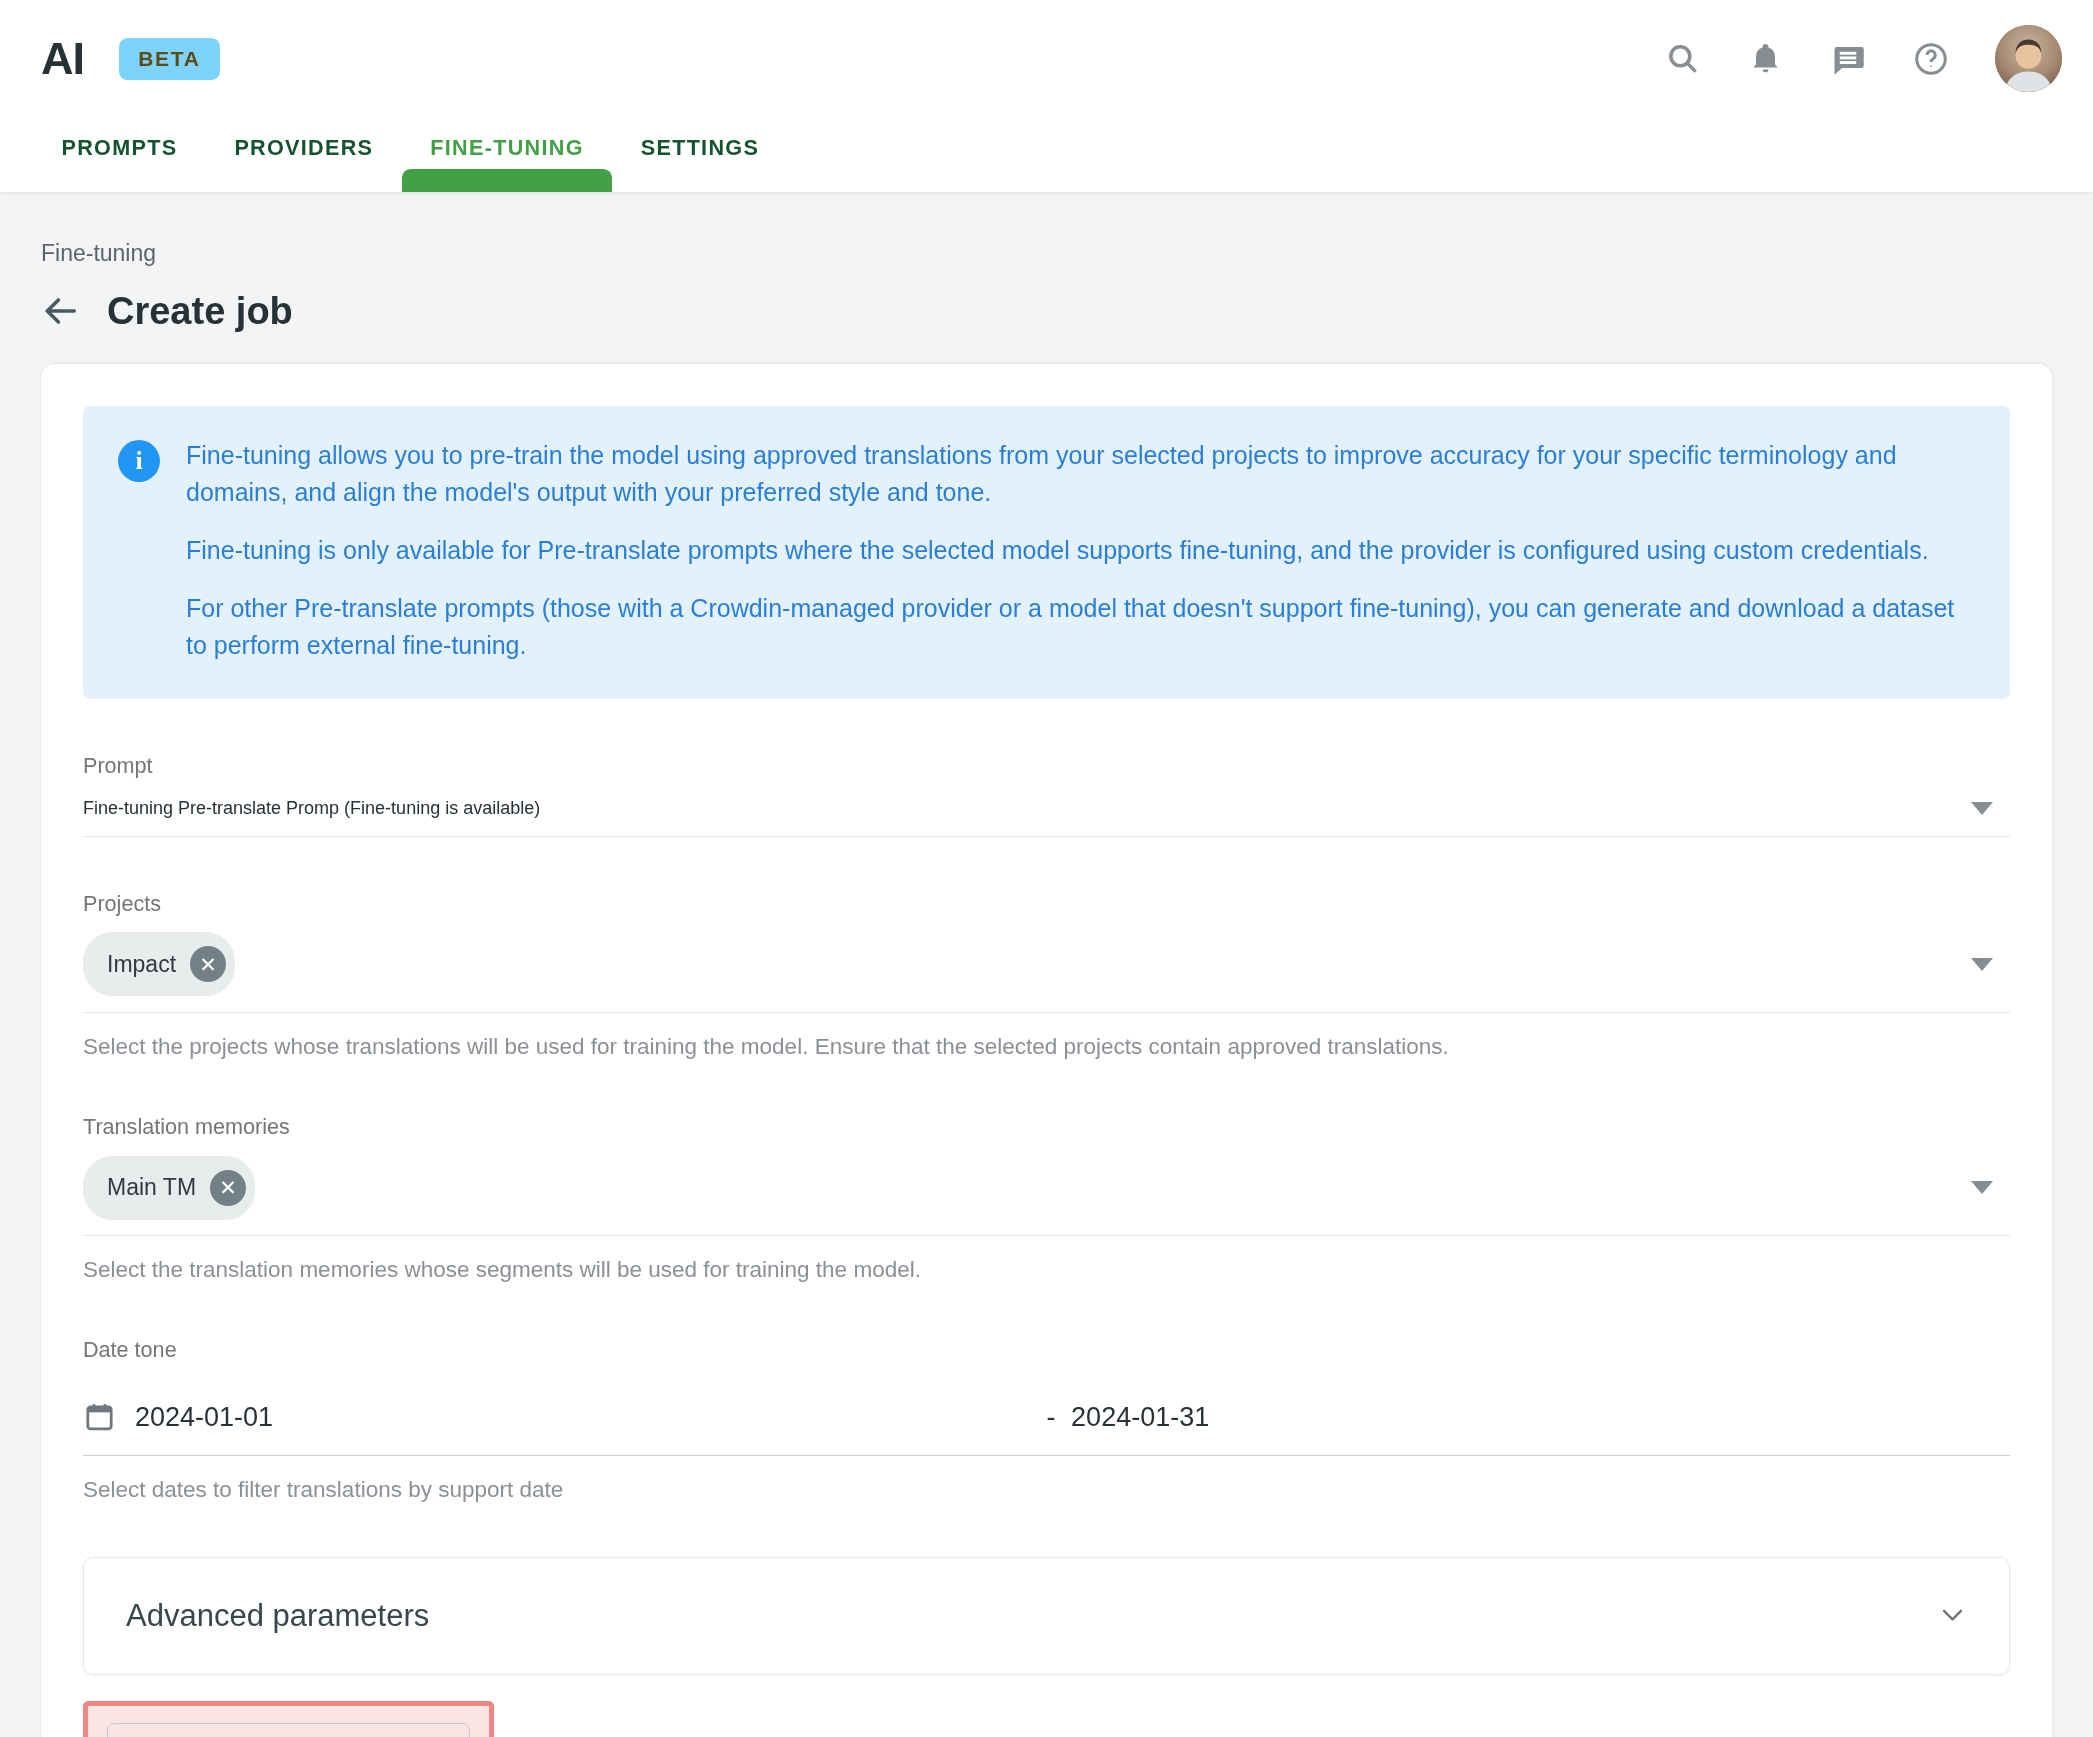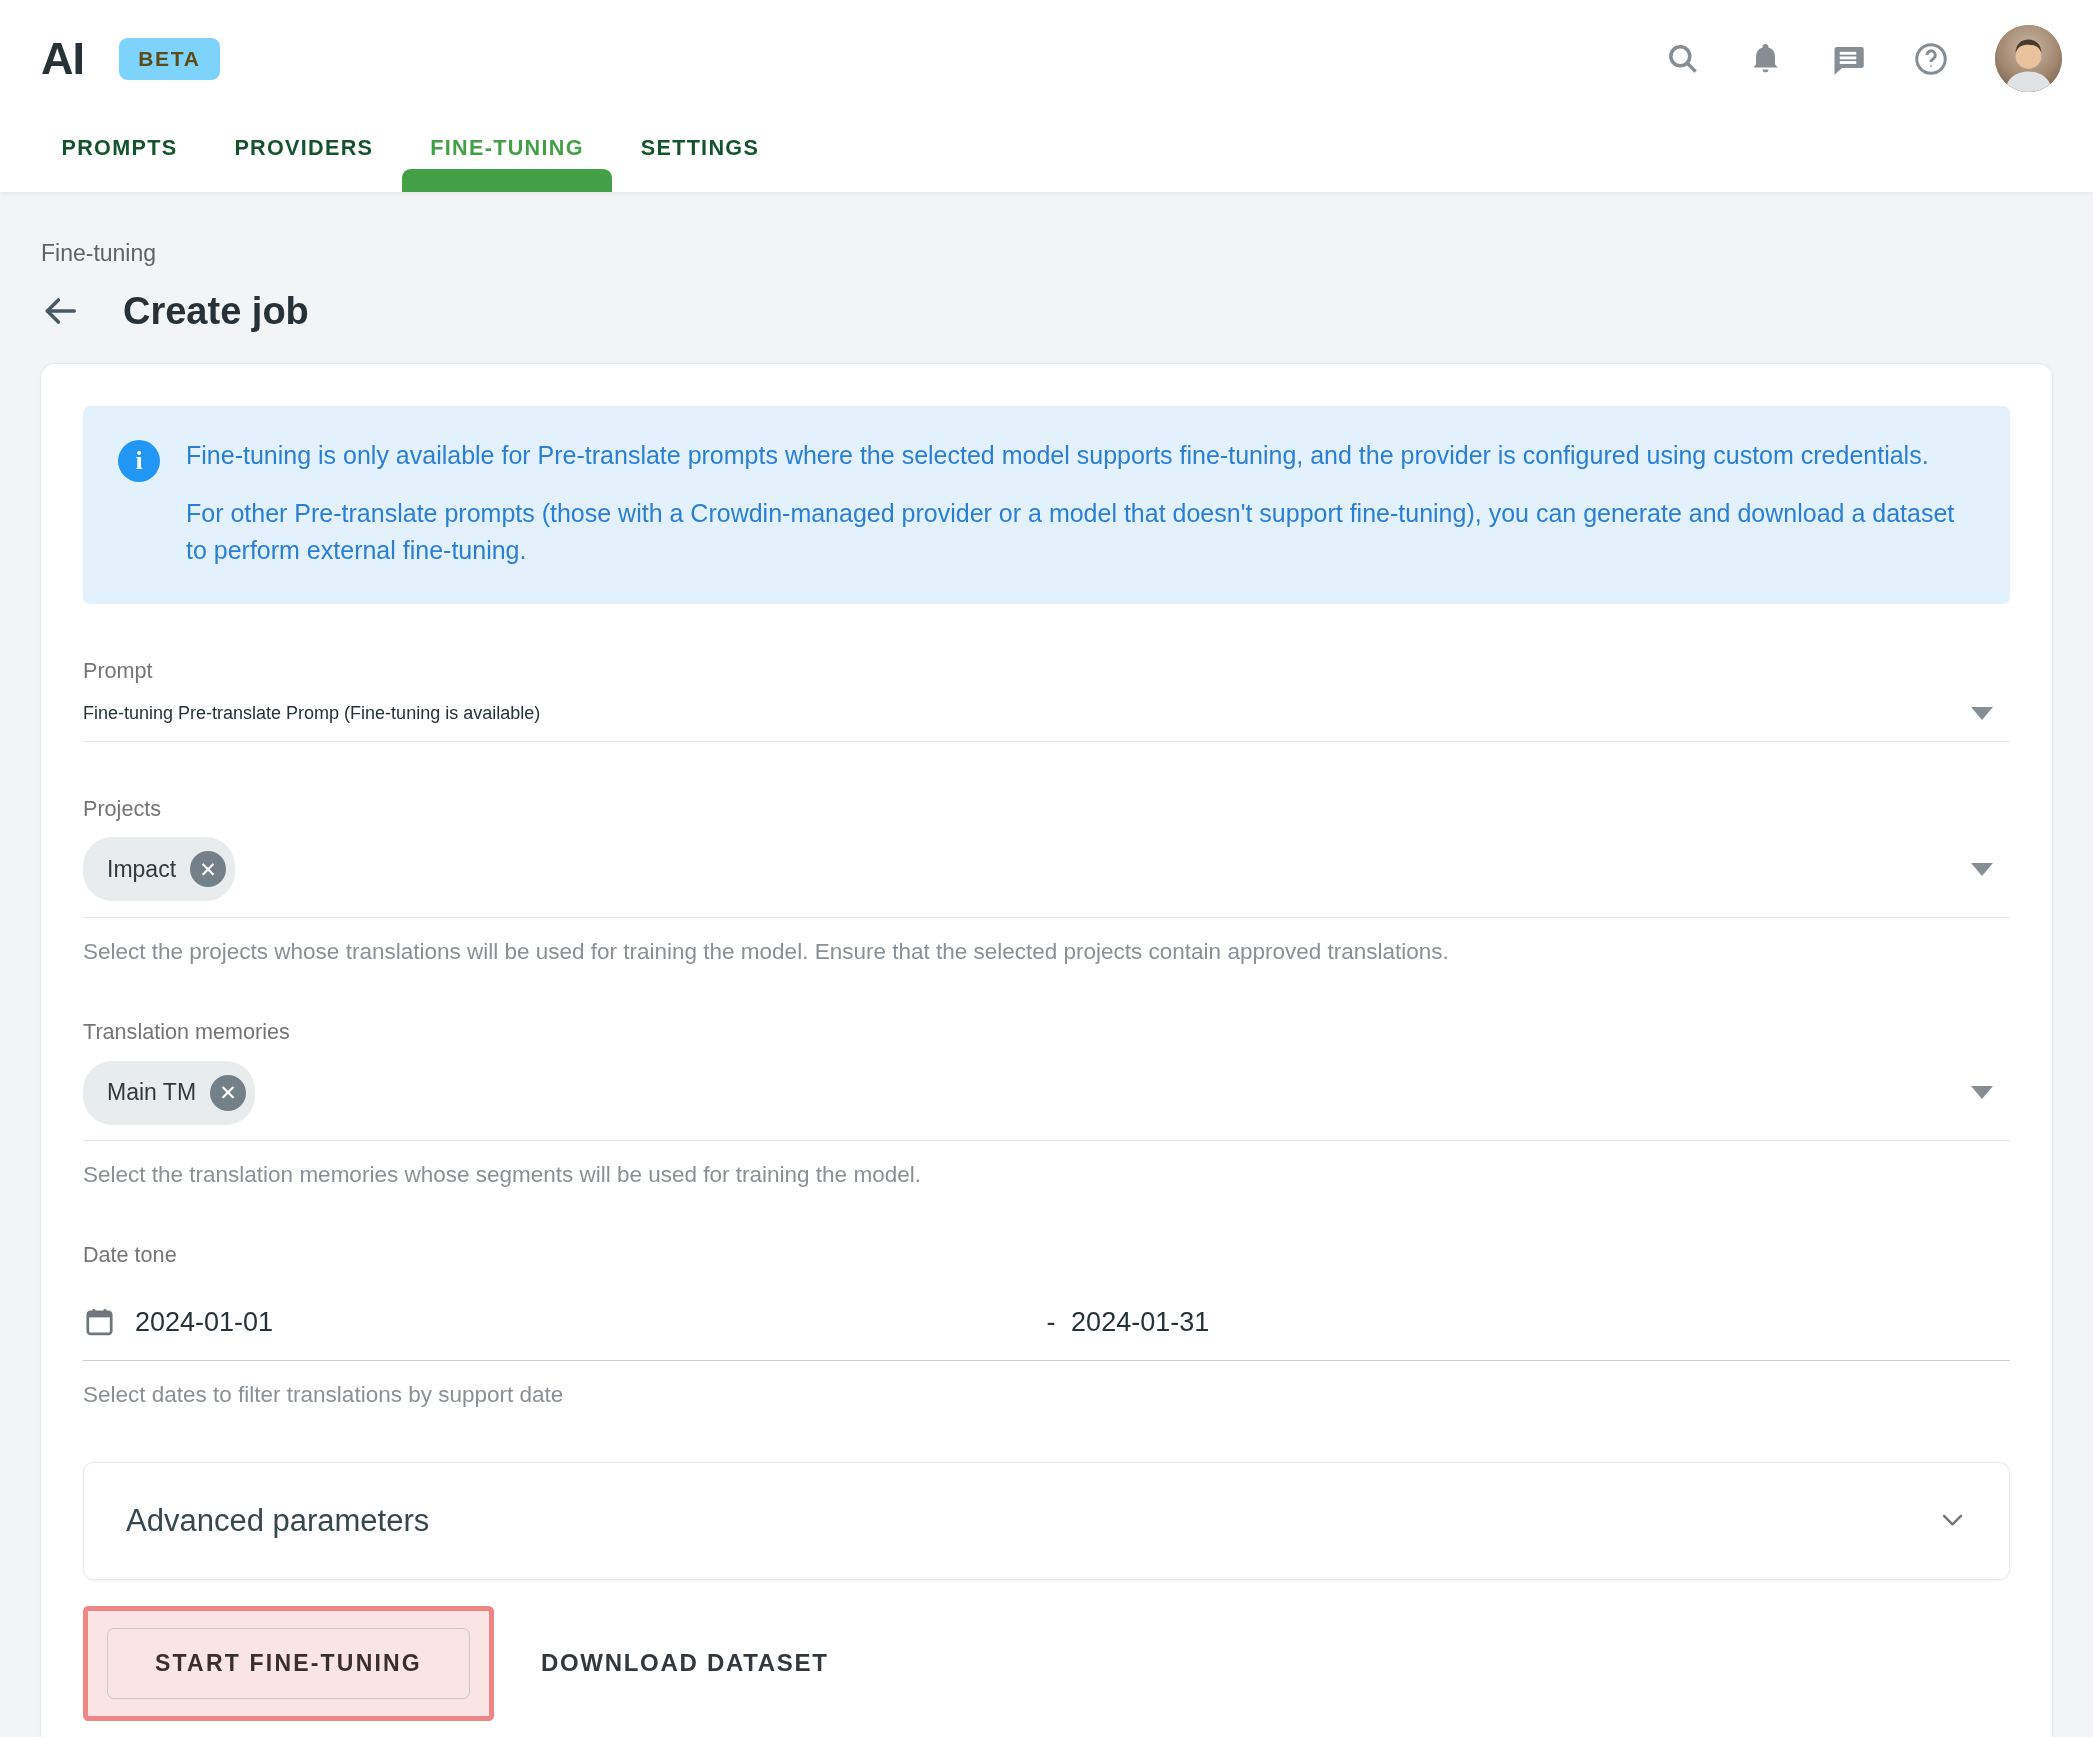--- a/index.html
+++ b/index.html
@@ -97,21 +97,21 @@
   
   .page-head { padding: 48px 41px 0 41px; }
   .breadcrumb {
     font-size: 23px;
     color: #5f6368;
   }
   .title-row {
     display: flex;
     align-items: center;
     margin-top: 22.5px;
-    gap: 44px;
+    gap: 28px;
   }
   .back-btn {
     background: none; border: none; cursor: pointer;
     width: 38px; height: 38px;
     display: flex; align-items: center; justify-content: center;
   }
   .page-title {
     font-size: 38px;
     font-weight: bold;
     color: #263238;
@@ -352,20 +352,21 @@
     </button>
     <h1 class="page-title">Create job</h1>
   </div>
 </div>
 
 <main class="card">
 
   <section class="info-box">
     <div class="info-icon">i</div>
     <div class="info-text">
+      <p>Fine-tuning allows you to pre-train the model using approved translations from your selected projects to improve accuracy for your specific terminology and domains, and align the model's output with your preferred style and tone.</p>
       <p>Fine-tuning is only available for Pre-translate prompts where the selected model supports fine-tuning, and the provider is configured using custom credentials.</p>
       <p>For other Pre-translate prompts (those with a Crowdin-managed provider or a model that doesn't support fine-tuning), you can generate and download a dataset to perform external fine-tuning.</p>
     </div>
   </section>
 
   <div class="field">
     <div class="field-label">Prompt</div>
     <div class="field-control">
       <div class="field-value">Fine-tuning Pre-translate Promp (Fine-tuning is available)</div>
       <div class="caret-down"></div>

